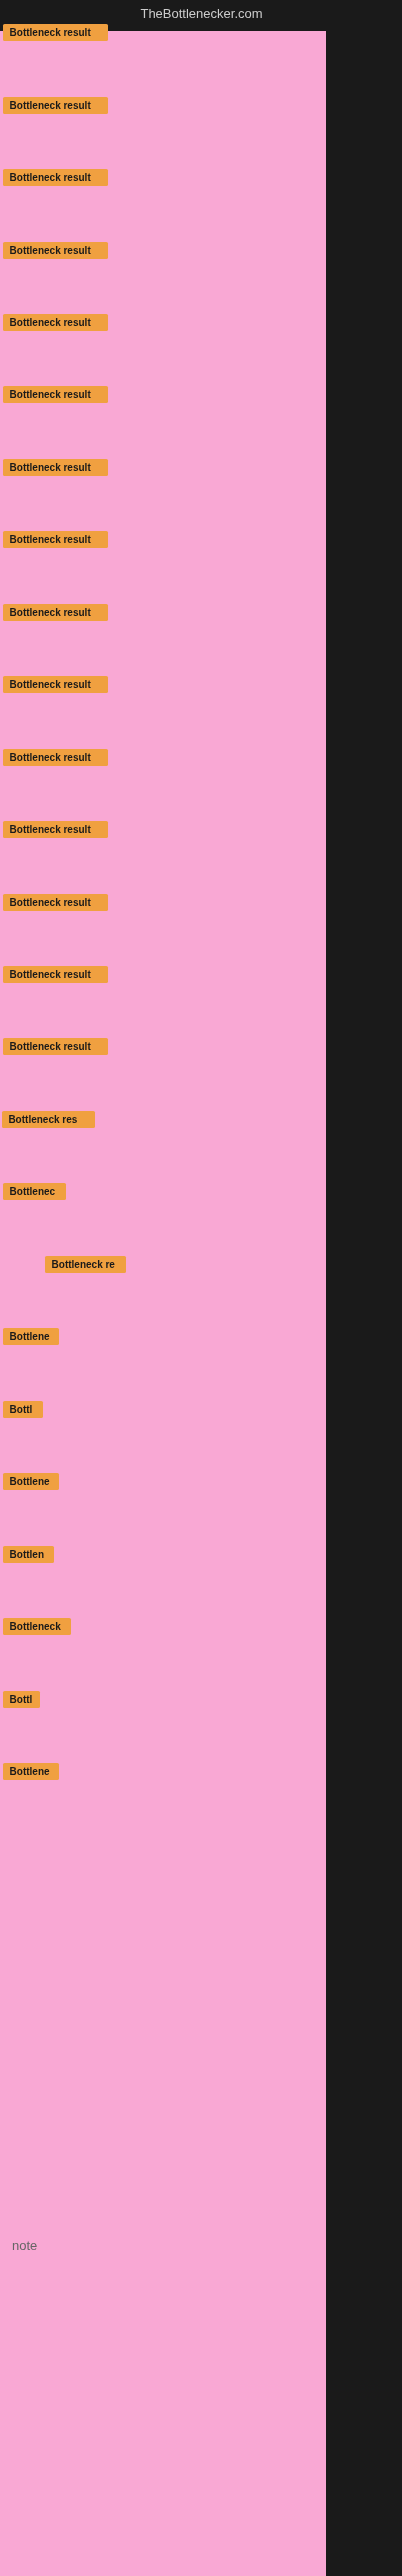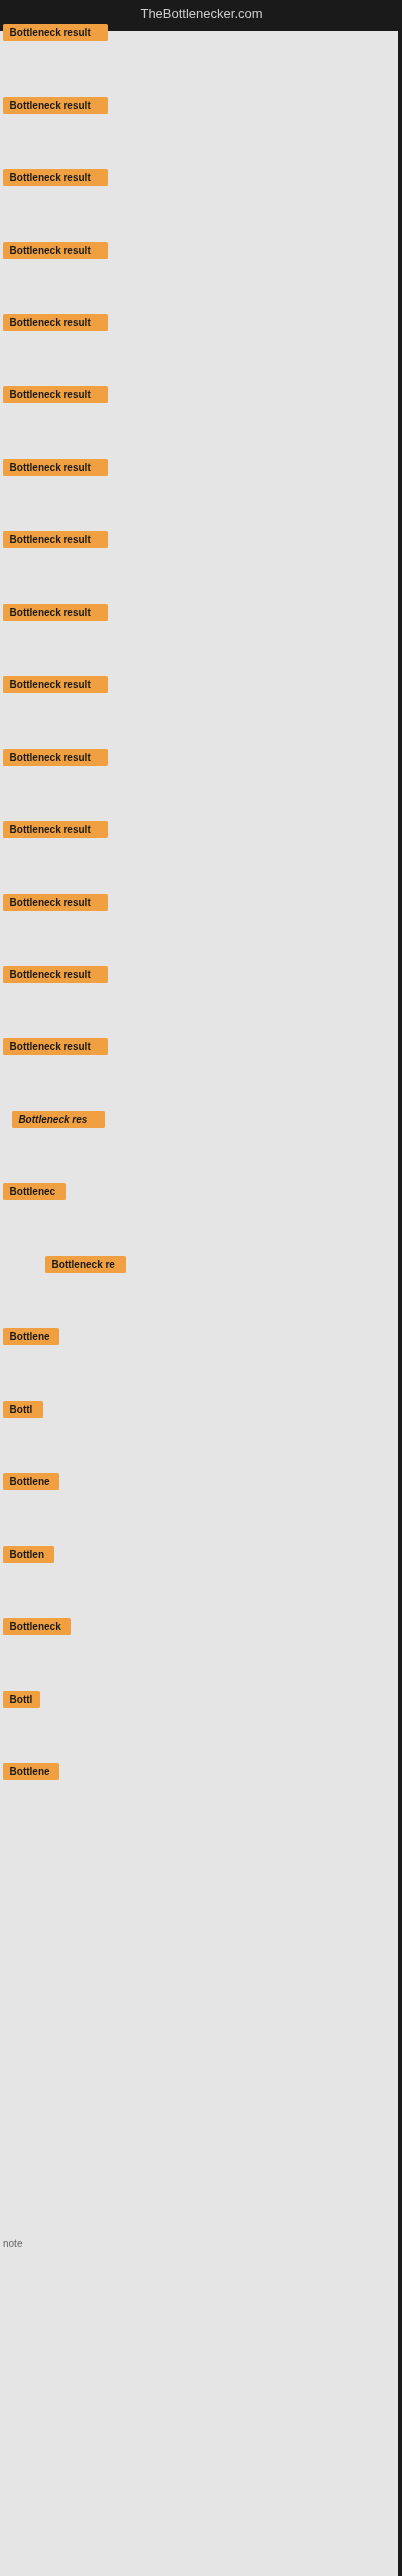--- a/index.html
+++ b/index.html
@@ -29,21 +29,21 @@
       font-weight: bold;
       padding: 3.2px 6.4px;
       border-radius: 1.6px;
       white-space: nowrap;
       overflow: hidden;
     }
   </style>
 </head>
 <body>
 
-<div style="position:relative; width:398px; min-height:2576px; background:#e5e5e5;">
+<div style="position:relative; width:326px; min-height:2576px; background:#f9a8d4;">
 
   <div class="site-title" style="position:absolute; top:0; left:0; width:403px; text-align:center; color:#cccccc; font-size:13px; padding-top:6.4px;">TheBottlenecker.com</div>
 
   <div style="position:absolute; top:0; left:0; width:403px;">
 
     <div style="position:absolute; top:24px; left:3.2px;">
       <span class="bottleneck-badge" style="width:105px; display:block;">Bottleneck result</span>
     </div>
 
     <div style="position:absolute; top:97px; left:3.2px;">
@@ -95,21 +95,21 @@
     </div>
 
     <div style="position:absolute; top:966px; left:3.2px;">
       <span class="bottleneck-badge" style="width:105px; display:block;">Bottleneck result</span>
     </div>
 
     <div style="position:absolute; top:1038px; left:3.2px;">
       <span class="bottleneck-badge" style="width:105px; display:block;">Bottleneck result</span>
     </div>
 
-    <div style="position:absolute; top:1111px; left:12px;font-style:italic;">
+    <div style="position:absolute; top:1111px; left:2px;">
       <span class="bottleneck-badge" style="width:93px; display:block; overflow:hidden;">Bottleneck res</span>
     </div>
 
     <div style="position:absolute; top:1183px; left:3.2px;">
       <span class="bottleneck-badge" style="width:63px; display:block; overflow:hidden;">Bottlenec</span>
     </div>
 
     <div style="position:absolute; top:1256px; left:3.2px;padding-left:42px;">
       <span class="bottleneck-badge" style="width:81px; display:block; overflow:hidden;">Bottleneck re</span>
     </div>
@@ -135,19 +135,19 @@
     </div>
 
     <div style="position:absolute; top:1691px; left:3.2px;">
       <span class="bottleneck-badge" style="width:37px; display:block; overflow:hidden;">Bottl</span>
     </div>
 
     <div style="position:absolute; top:1763px; left:3.2px;">
       <span class="bottleneck-badge" style="width:56px; display:block; overflow:hidden;">Bottlene</span>
     </div>
 
-    <div style="position:absolute; top:2238px; left:3px; color:#666666; font-size:10px;text-align:center;">
+    <div style="position:absolute; top:2238px; left:12px; color:#666666; font-size:13px;text-align:center;">
       <span>note</span>
     </div>
 
   </div>
 </div>
 
 
 </body></html>

